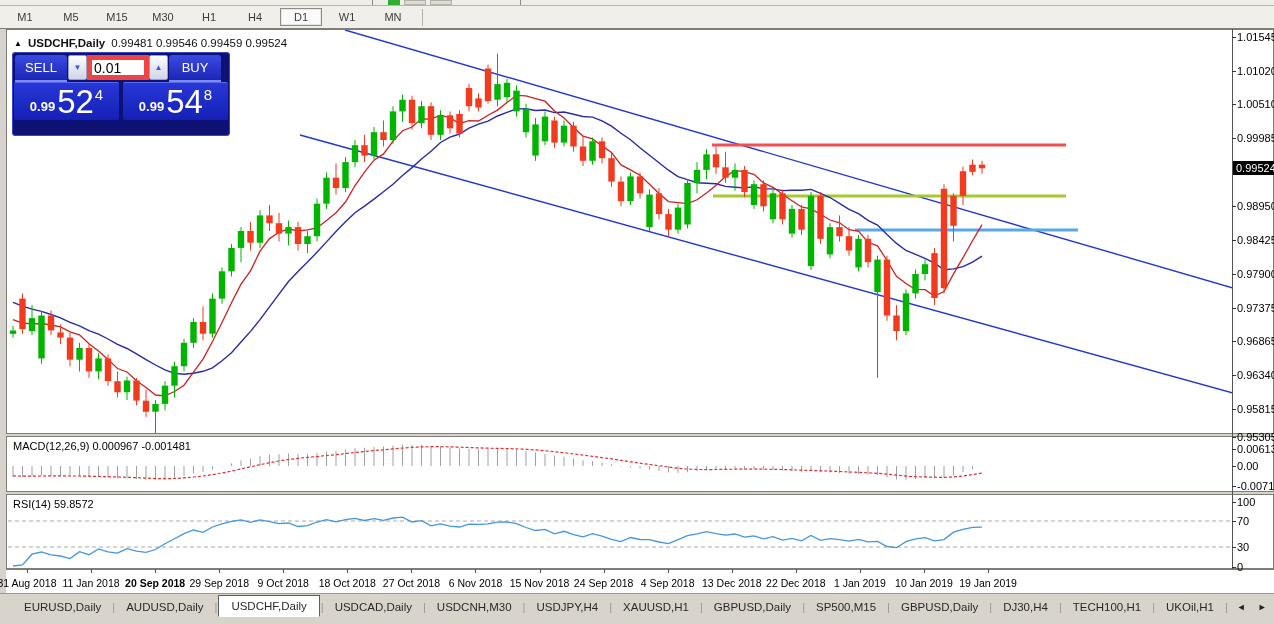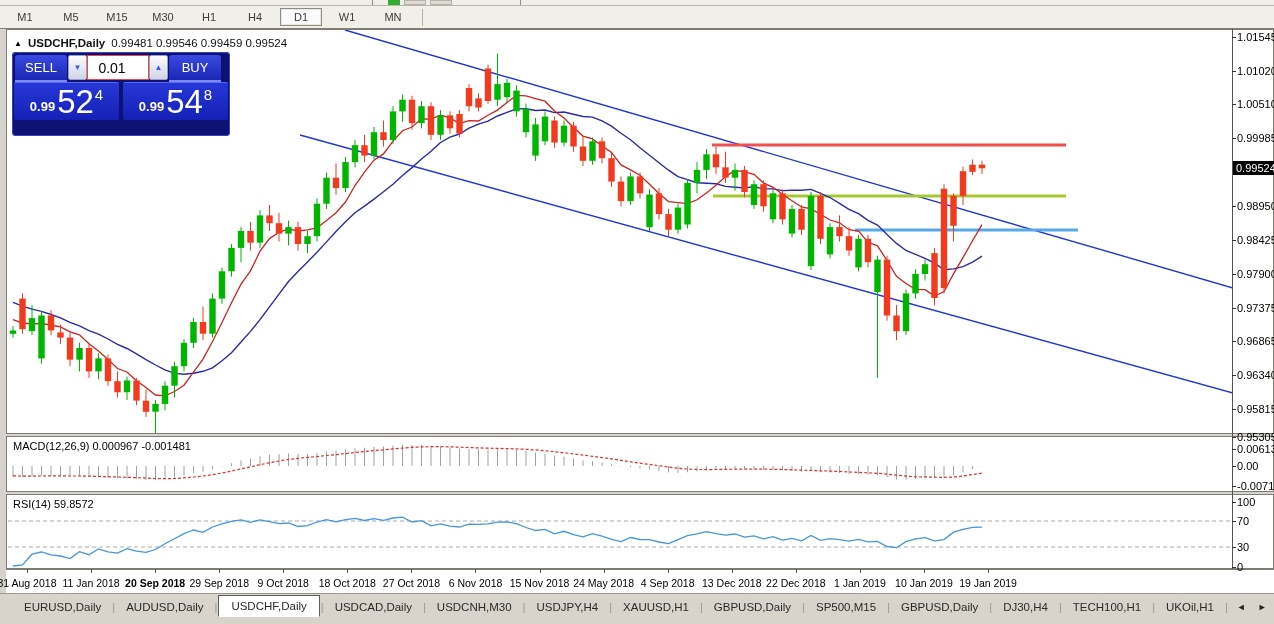--- a/index.html
+++ b/index.html
@@ -39,22 +39,22 @@
   
   #trade-panel{left:12px;top:52px;width:218px;height:84px;background:#0d1173;border-radius:4px;z-index:5;
                box-shadow:0 0 0 1px #3a46c0 inset;}
   #trade-row1{position:absolute;left:2px;top:2px;width:214px;height:27px;display:flex;}
   .trade-btn{width:52px;height:25px;margin:1px;background:linear-gradient(#3a4ae2,#1b27b4);
              color:#fff;font-size:13px;text-align:center;line-height:25px;border-radius:3px 3px 0 0;
              border-bottom:2px solid #7d8cf5;}
   .spin-btn{width:19px;height:25px;margin:1px 0;background:linear-gradient(#fdfdfd,#cfd4e8);
             border:1px solid #9aa0c0;box-sizing:border-box;color:#3b55e6;font-size:8px;
             text-align:center;line-height:23px;border-radius:2px;}
-  #lot-input{width:62px;height:25px;margin:1px 0;background:#fff;border:1px solid #ef4444;
-             box-sizing:border-box;font-size:14px;color:#000;text-align:center;padding-right:14px;
+  #lot-input{width:62px;height:25px;margin:1px 0;background:#fff;border:5px solid #ef4444;
+             box-sizing:border-box;font-size:14px;color:#000;text-align:left;padding-right:14px;
              font-family:"Liberation Sans",sans-serif;}
   .quote-box{position:absolute;top:30px;width:105px;height:38px;border-radius:2px;
              background:linear-gradient(#2737d6,#1520b6);border-top:1px solid #5a6af0;
              color:#fff;display:flex;align-items:flex-end;justify-content:center;padding-bottom:3px;box-sizing:border-box;}
   .quote-box .small{font-size:13px;font-weight:bold;margin-right:2px;margin-bottom:3px;}
   .quote-box .big{font-size:33px;font-weight:normal;line-height:30px;}
   .quote-box .sup{font-size:15px;margin-left:1px;margin-bottom:14px;}
   
   #tab-bar{left:0;top:593px;width:1274px;height:26px;background:#d8d4cb;border-top:1px solid #9b988f;
            display:flex;align-items:center;padding-left:14px;box-sizing:border-box;}
@@ -549,21 +549,21 @@
 <div class="date-label" style="left: 283.28px;">9 Oct 2018</div>
 <div class="date-tick" style="left: 283.28px;"></div>
 <div class="date-label" style="left: 347.35px;">18 Oct 2018</div>
 <div class="date-tick" style="left: 347.35px;"></div>
 <div class="date-label" style="left: 411.42px;">27 Oct 2018</div>
 <div class="date-tick" style="left: 411.42px;"></div>
 <div class="date-label" style="left: 475.49px;">6 Nov 2018</div>
 <div class="date-tick" style="left: 475.49px;"></div>
 <div class="date-label" style="left: 539.56px;">15 Nov 2018</div>
 <div class="date-tick" style="left: 539.56px;"></div>
-<div class="date-label" style="left: 603.63px;">24 May 2018</div>
+<div class="date-label" style="left: 603.63px;">24 Sep 2018</div>
 <div class="date-tick" style="left: 603.63px;"></div>
 <div class="date-label" style="left: 667.7px;">4 Sep 2018</div>
 <div class="date-tick" style="left: 667.7px;"></div>
 <div class="date-label" style="left: 731.77px;">13 Dec 2018</div>
 <div class="date-tick" style="left: 731.77px;"></div>
 <div class="date-label" style="left: 795.84px;">22 Dec 2018</div>
 <div class="date-tick" style="left: 795.84px;"></div>
 <div class="date-label" style="left: 859.91px;">1 Jan 2019</div>
 <div class="date-tick" style="left: 859.91px;"></div>
 <div class="date-label" style="left: 923.98px;">10 Jan 2019</div>

